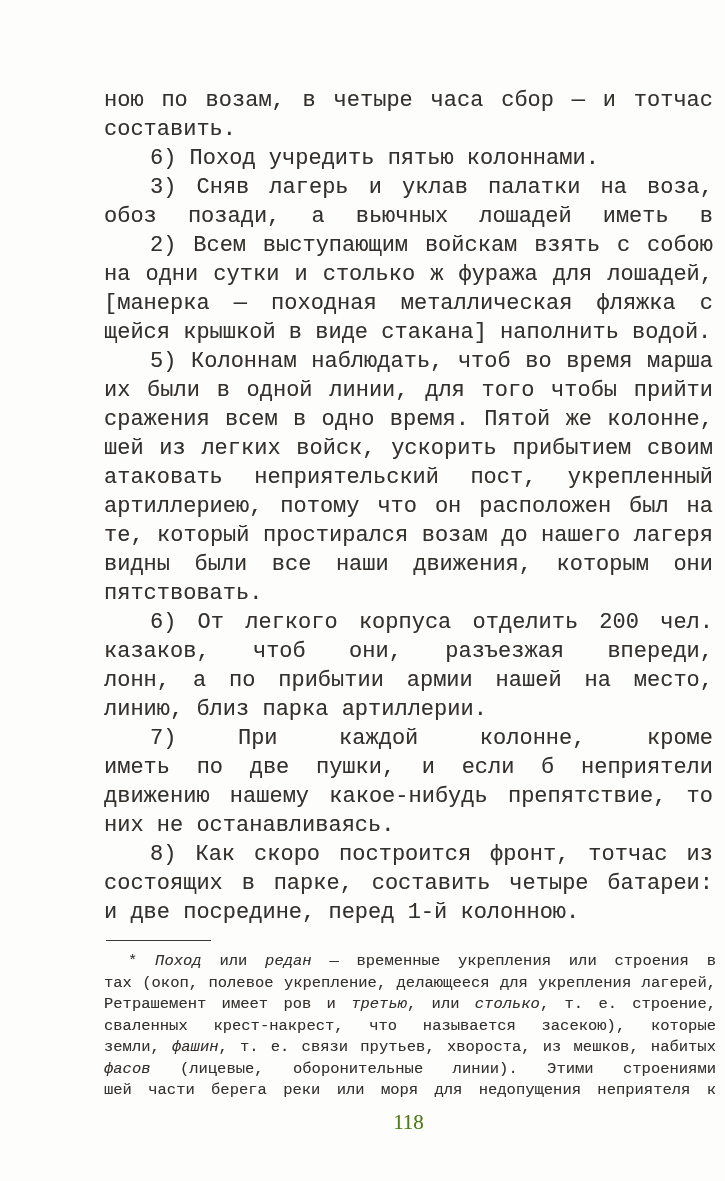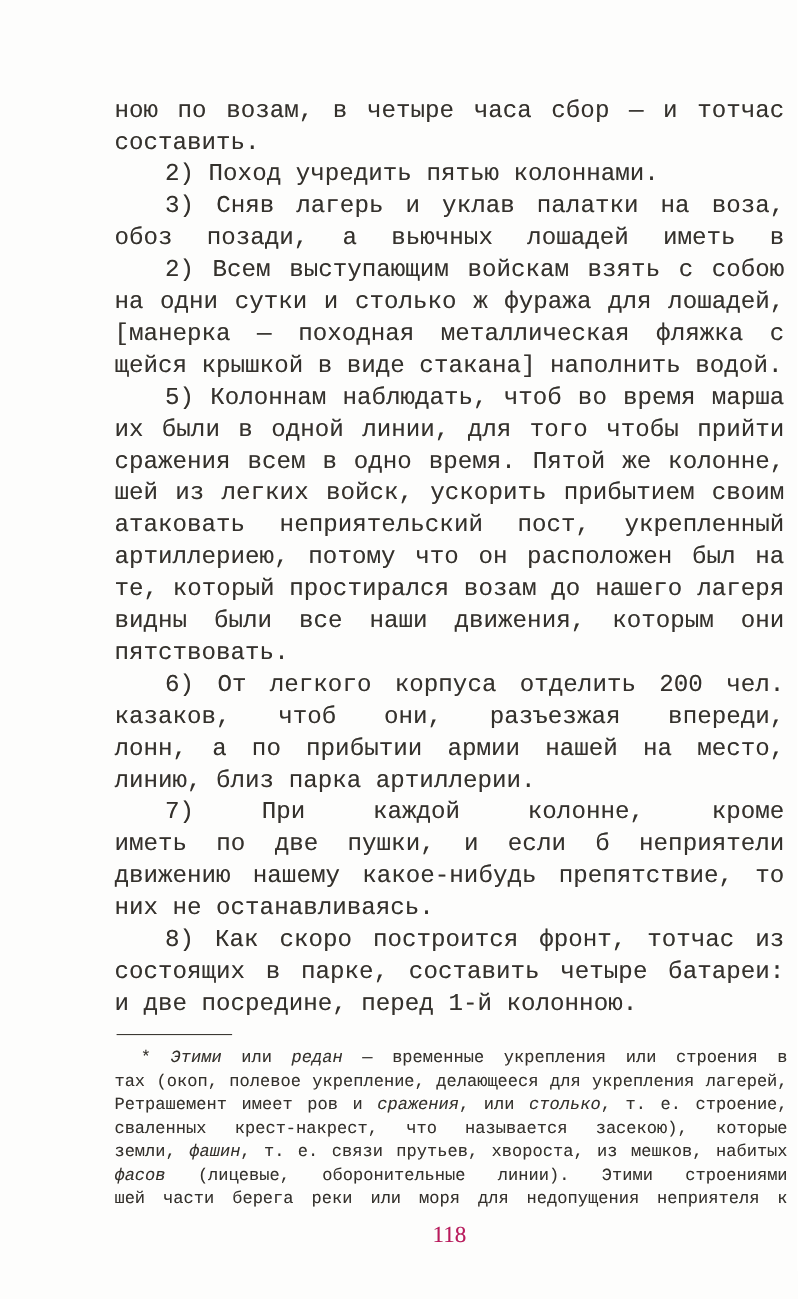--- a/index.html
+++ b/index.html
@@ -60,35 +60,35 @@
     font-size: 0.62em;
     line-height: 0;
   }
   .page-number {
     position: absolute;
     left: 104px;
     top: 1110px;
     width: 609px;
     text-align: center;
     font-size: 21px;
-    color: #be185d;
+    color: #4d7c0f;
     text-shadow: 0 0 0.5px rgba(54,51,48,0.3);
   }
 </style>
 </head>
 <body>
 
 <div class="page">
   <div class="body-text" id="bodyText">
       <div class="paragraph">
         <div class="line">ною по возам, в четыре часа сбор — и тотчас выступать</div>
         <div class="line lastline">составить.</div>
       </div>
       <div class="paragraph">
-        <div class="line lastline firstline">2) Поход учредить пятью колоннами.</div>
+        <div class="line lastline firstline">6) Поход учредить пятью колоннами.</div>
       </div>
       <div class="paragraph">
         <div class="line firstline">3) Сняв лагерь и уклав палатки на воза, оставить весь</div>
         <div class="line lastline">обоз позади, а вьючных лошадей иметь в готовности.</div>
       </div>
       <div class="paragraph">
         <div class="line firstline">2) Всем выступающим войскам взять с собою провианта</div>
         <div class="line">на одни сутки и столько ж фуража для лошадей, манерки</div>
         <div class="line">[манерка — походная металлическая фляжка с завинчиваю-</div>
         <div class="line lastline">щейся крышкой в виде стакана] наполнить водой.</div>
@@ -117,22 +117,22 @@
         <div class="line lastline">них не останавливаясь.</div>
       </div>
       <div class="paragraph">
         <div class="line firstline">8) Как скоро построится фронт, тотчас из всех орудий,</div>
         <div class="line">состоящих в парке, составить четыре батареи: две по флангам</div>
         <div class="line lastline">и две посредине, перед 1-й колонною.</div>
       </div>
     </div>
   <div class="footnote-sep"></div>
   <div class="footnote" id="footnoteText">
-      <div class="line firstline"><span>* </span><i class="em">Этими</i><span> или </span><i class="em">редан</i><span> — временные укрепления или строения в ретрашемен-</span></div>
+      <div class="line firstline"><span>* </span><i class="em">Поход</i><span> или </span><i class="em">редан</i><span> — временные укрепления или строения в ретрашемен-</span></div>
       <div class="line"><span>тах (окоп, полевое укрепление, делающееся для укрепления лагерей, обозов и пр.</span></div>
-      <div class="line"><span>Ретрашемент имеет ров и </span><i class="em">сражения</i><span>, или </span><i class="em">столько</i><span>, т. е. строение, делающееся из</span></div>
+      <div class="line"><span>Ретрашемент имеет ров и </span><i class="em">третью</i><span>, или </span><i class="em">столько</i><span>, т. е. строение, делающееся из</span></div>
       <div class="line"><span>сваленных крест-накрест, что называется засекою), которые составляют из двух</span></div>
       <div class="line"><span>земли, </span><i class="em">фашин</i><span>, т. е. связи прутьев, хвороста, из мешков, набитых землею, из бревен,</span></div>
       <div class="line"><i class="em">фасов</i><span> (лицевые, оборонительные линии). Этими строениями укрепляются по боль-</span></div>
       <div class="line lastline"><span>шей части берега реки или моря для недопущения неприятеля к засекою.</span></div>
     </div>
   <div class="page-number">118</div>
 </div>
 
 </body></html>

